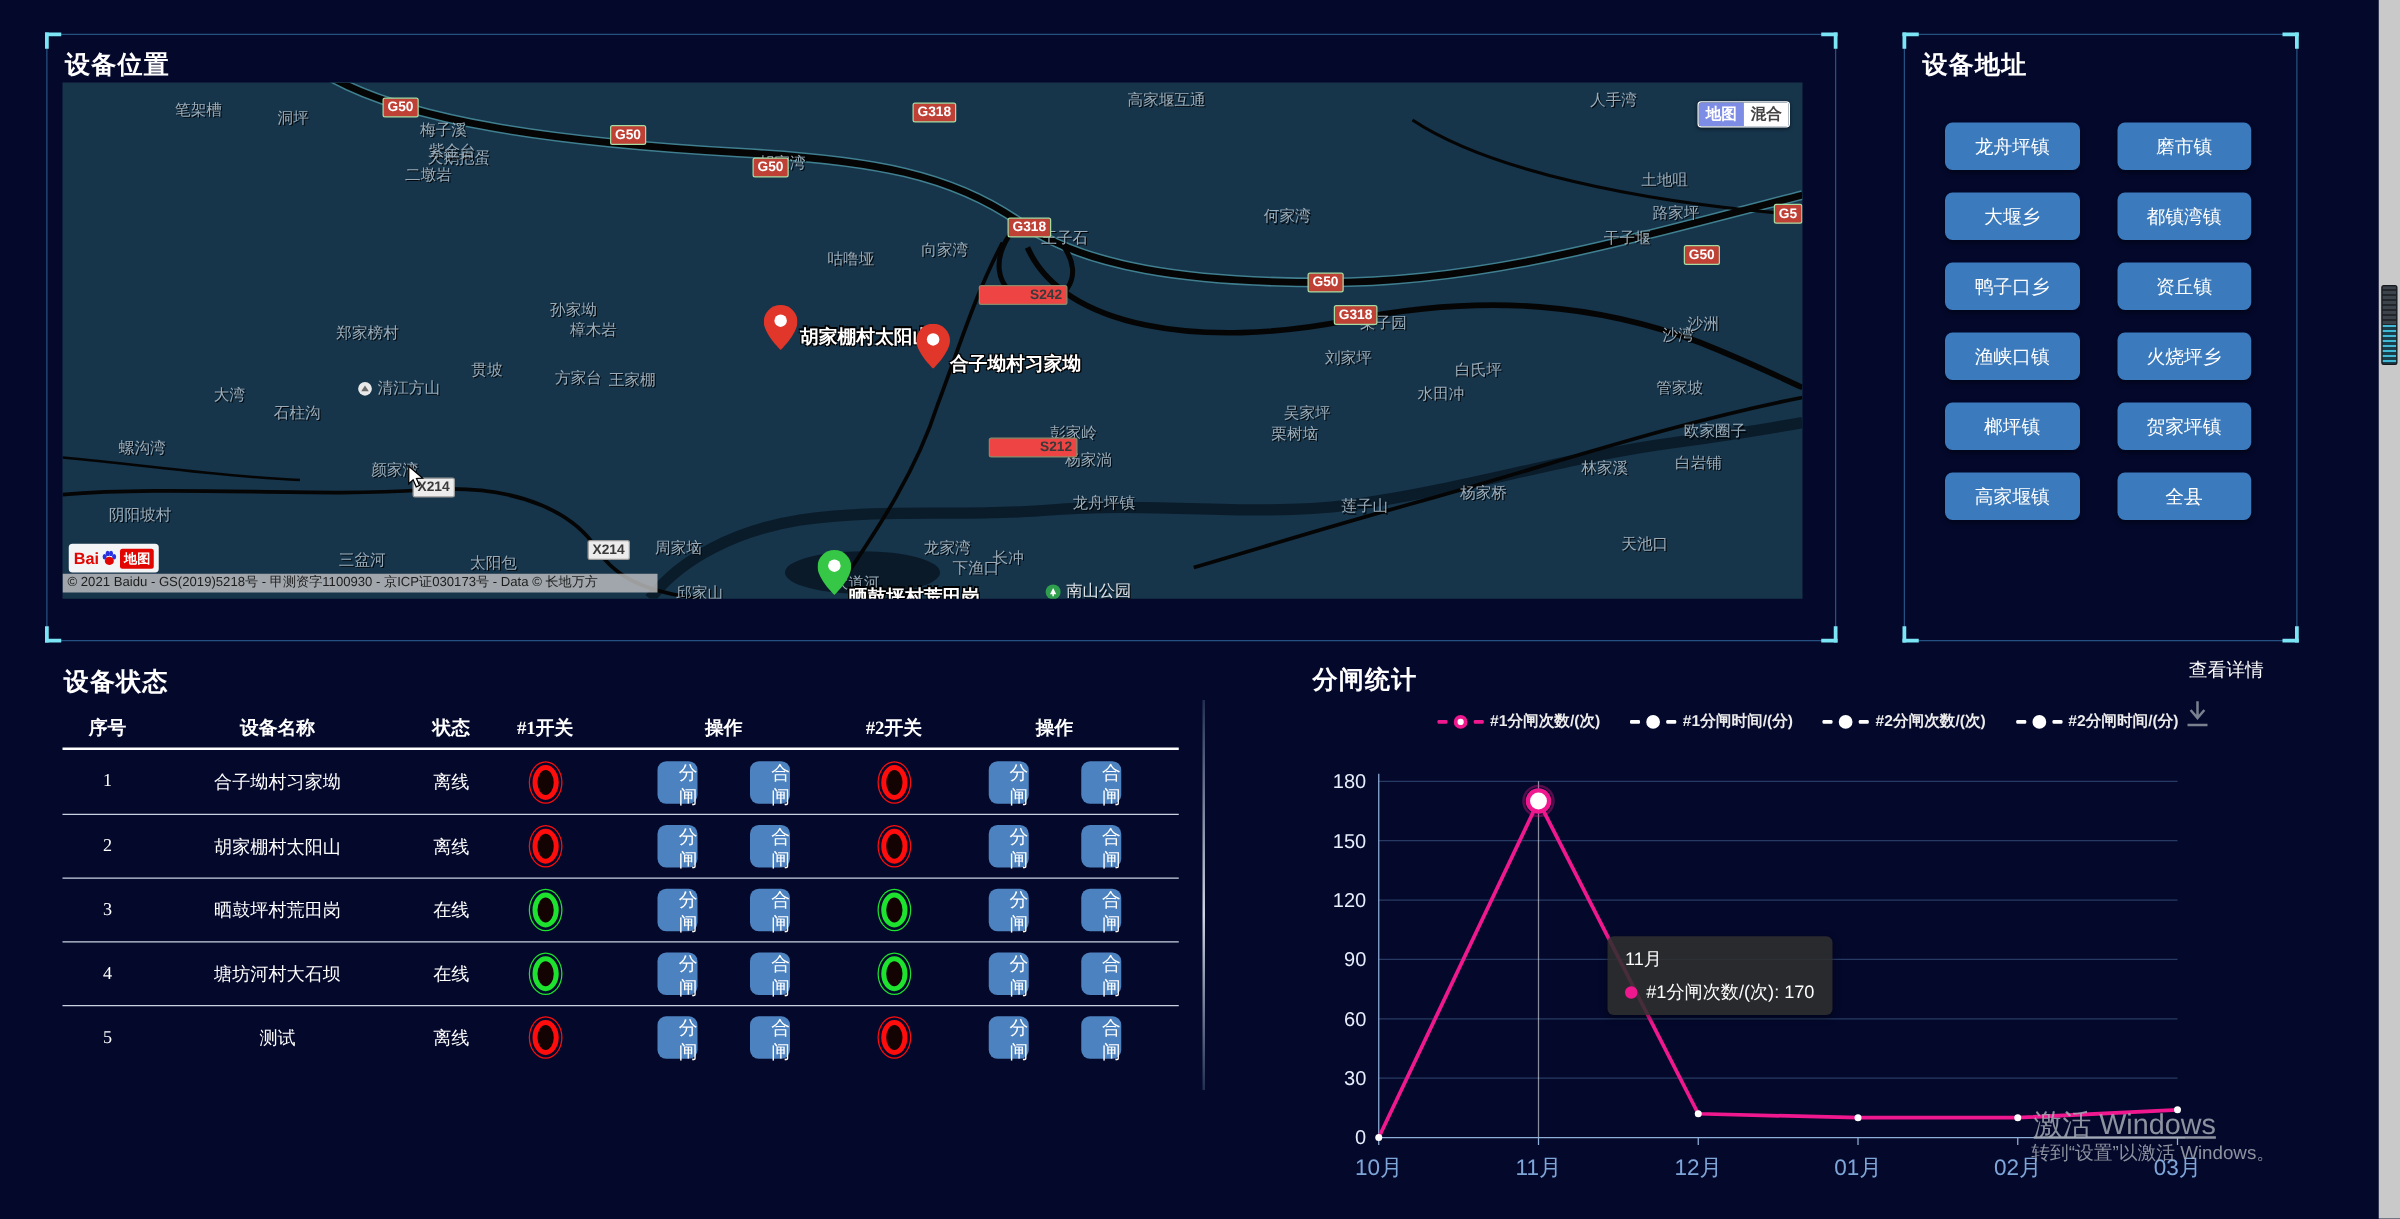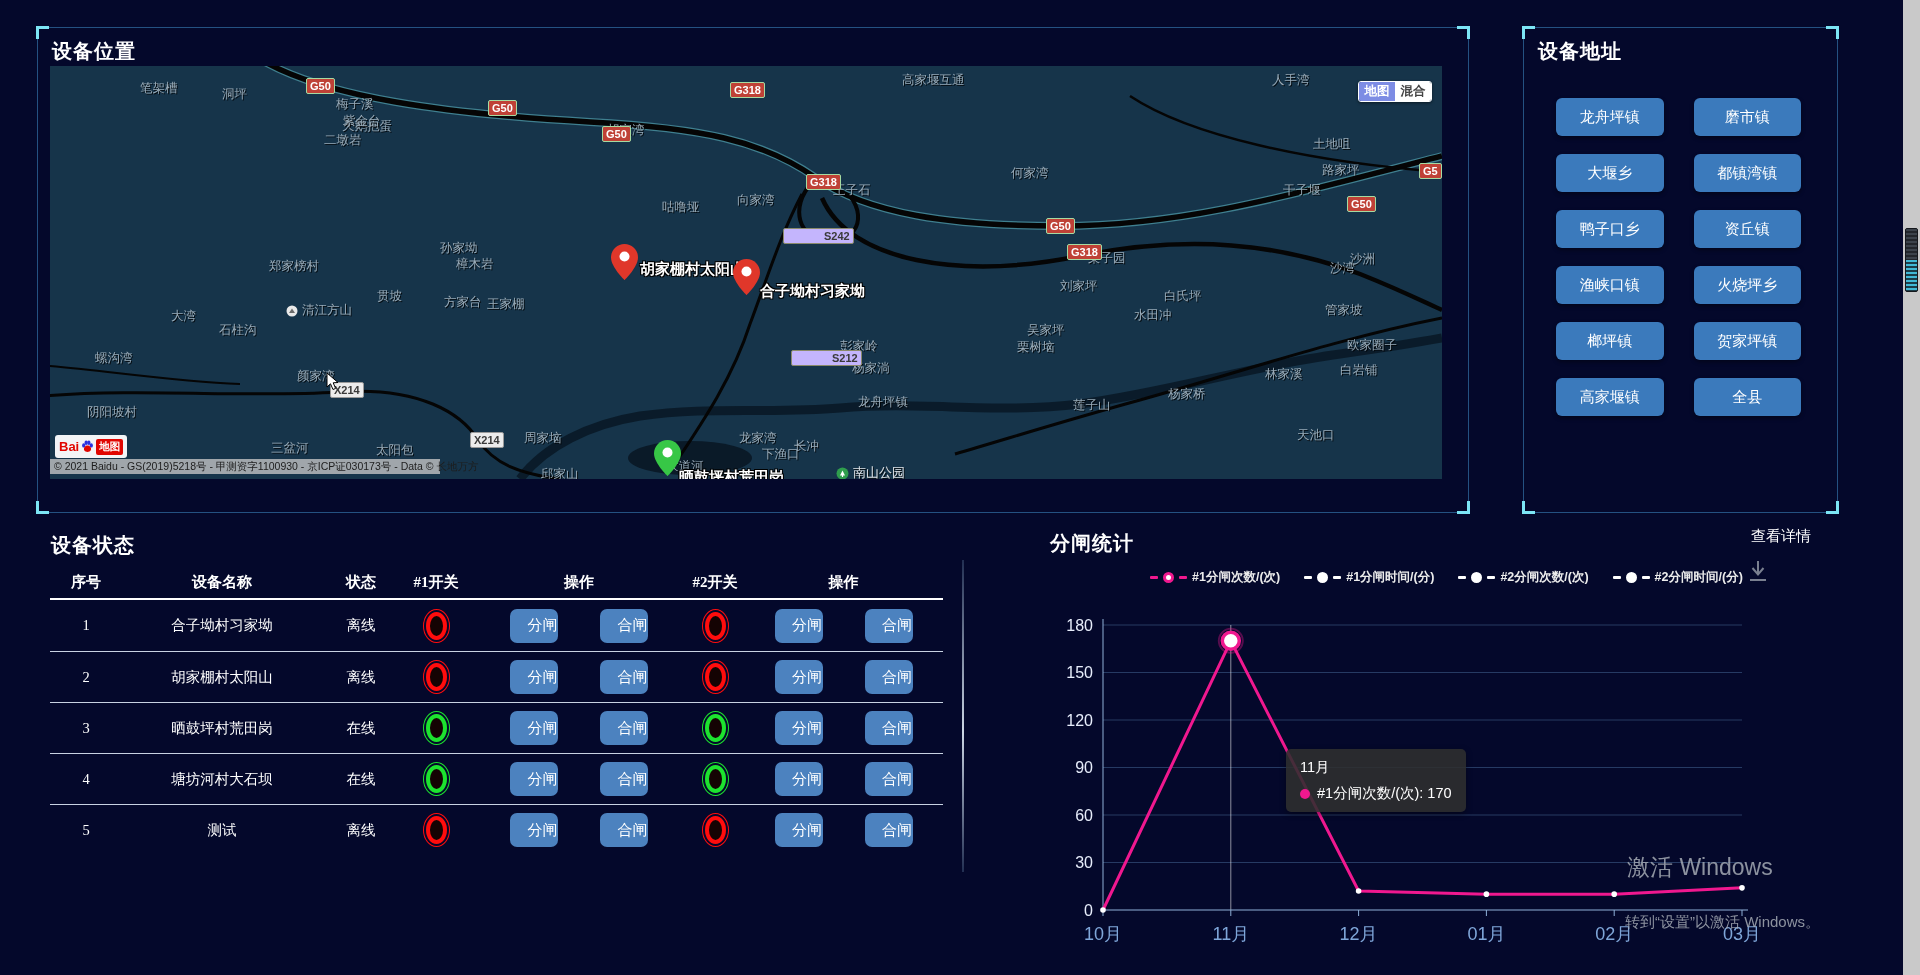--- a/index.html
+++ b/index.html
@@ -17,80 +17,80 @@
   .corner.br { right:-2px; bottom:-2px; border-right:3px solid #7ce5f5; border-bottom:3px solid #7ce5f5; }
   .panel-title { position:absolute; left:14px; top:10px; font-size:20px; font-weight:bold; color:#fff; letter-spacing:1px; }
   .section-title { position:absolute; font-size:20px; font-weight:bold; color:#fff; letter-spacing:1px; }
 
   
   .map { position:absolute; left:12px; top:38px; width:1392px; height:413px; background:#16344a; overflow:hidden; cursor:grab; }
   .map svg.roads { position:absolute; left:0; top:0; }
   .town { position:absolute; font-size:12.5px; color:#9aacb9; white-space:nowrap; text-shadow:1px 1px 0 rgba(0,0,0,.85); }
   .badge { position:absolute; font-size:11px; font-weight:bold; line-height:14px; padding:0 3px; border-radius:2px; white-space:nowrap; }
   .badge.g { background:#bf4136; color:#fff; border:1px solid #a6dba2; }
-  .badge.s { background:#c4b5fd; color:#3a3a3a; border:1px solid #8a8a6a;padding-left:40px; }
+  .badge.s { background:#ef4444; color:#3a3a3a; border:1px solid #8a8a6a;padding-left:40px; }
   .badge.x { background:#ececec; color:#3a3a3a; border:1px solid #999; }
   .pin { position:absolute; width:27px; height:36px; }
   .pin-label { position:absolute; font-size:15px; font-weight:bold; color:#fff; white-space:nowrap;
     text-shadow:-1px -1px 0 #000,1px -1px 0 #000,-1px 1px 0 #000,1px 1px 0 #000; }
   .park { position:absolute; display:flex; align-items:center; gap:4px; font-size:13px; color:#e0e5ea;
     text-shadow:1px 1px 0 rgba(0,0,0,.8); }
   .scenic { position:absolute; display:flex; align-items:center; gap:4px; font-size:12.5px; color:#9aacb9;
     text-shadow:1px 1px 0 rgba(0,0,0,.8); }
   .map-toggle { position:absolute; left:1308px; top:15px; display:flex; border:1px solid #fff; border-radius:3px;
     overflow:hidden; box-shadow:0 1px 3px rgba(0,0,0,.5); font-size:12.5px; font-weight:bold; line-height:19px; }
   .map-toggle span { width:36px; text-align:center; cursor:pointer; }
   .map-toggle .on  { background:#7d8ce4; color:#fff; }
   .map-toggle .off { background:#ffffff; color:#444; }
   .baidu-logo { position:absolute; left:5px; top:369px; height:23px; background:rgba(255,255,255,.95); border-radius:3px;
     display:flex; align-items:center; padding:0 4px; gap:2px; }
   .baidu-logo .bai { color:#e10601; font-weight:bold; font-size:13px; }
   .baidu-logo .tag { background:#e10601; color:#fff; font-size:10.5px; font-weight:bold; padding:1px 3px; border-radius:2px; }
-  .map-copyright { position:absolute; left:0; top:393px; width:390px; height:15px; background:rgba(195,195,195,.8);
+  .map-copyright { position:absolute; left:0; top:393px; width:476px; height:15px; background:rgba(195,195,195,.8);
     color:#1d1d1d; font-size:10.5px; line-height:15px; padding-left:4px; white-space:nowrap; }
   .cursor-arrow { position:absolute; left:276px; top:306px; }
 
   
   .addr-grid { position:absolute; left:32px; top:70px; right:36px; display:grid;
     grid-template-columns:1fr 1fr; column-gap:30px; row-gap:18px; }
   .addr-btn { height:38px; background:#3b7abc; border:none; border-radius:6px; color:#fff; font-size:15px;
     font-family:inherit; cursor:pointer; box-shadow:0 2px 4px rgba(0,0,0,.4); }
 
   
   .status-table { position:absolute; left:50px; top:566px; width:893px;font-family:Liberation Serif, serif; }
   .t-row { display:flex; align-items:center; height:51px; }
   .t-row + .t-row { border-top:1px solid #c8d2e2; }
   .t-head { display:flex; align-items:center; height:34px; border-bottom:2px solid #ffffff; }
   .t-head .cell { font-weight:bold; font-size:15px; }
   .cell { text-align:center; font-size:14.5px; color:#fff; display:flex; justify-content:center; align-items:center; }
   .c0{width:72px;} .c1{width:200px;} .c2{width:78px;} .c3{width:72px;} .c4{width:214px;} .c5{width:58px;text-align:right;} .c6{width:199px;}
   .ind { width:21px; height:28px; border-radius:50%; border:4px solid var(--c); background:#140303;
     box-shadow:0 0 0 2px #04082b, 0 0 0 3px var(--c); }
   .op-cell { gap:42px; }
-  .op-btn { width:48px; height:34px; background:#4c82bf; border:none; border-radius:7px; color:#fff;
+  .op-btn { width:32px; height:34px; background:#4c82bf; border:none; border-radius:7px; color:#fff;
     font-size:15px; font-family:inherit; cursor:pointer;padding-left:17px; }
   .v-line { position:absolute; left:962px; top:560px; width:2px; height:312px;
     background:linear-gradient(#222f52,#ccd6e4 55%,#222f52); }
 
   
   .detail-link { position:absolute; left:1751px; top:527px; font-size:15px; color:#fff; cursor:pointer; }
   .dl-icon { position:absolute; left:1748px; top:559px; cursor:pointer; }
   .legend { position:absolute; left:1150px; top:569px; display:flex; gap:24px; align-items:center; }
   .l-item { display:flex; align-items:center; gap:5px; cursor:pointer; }
   .l-seg { width:8px; height:3px; border-radius:1px; }
   .l-dot { width:11px; height:11px; border-radius:50%; background:#fff; border:3px solid; }
   .l-txt { font-size:12.5px; color:#ececec; font-weight:bold; }
   .chart-svg { position:absolute; left:1040px; top:598px; }
   .xl { fill:#7fa6d9; font-size:18px; text-anchor:middle; font-family:"Liberation Sans",sans-serif; }
   .yl { fill:#e7edfb; font-size:16px; text-anchor:end; font-family:"Liberation Sans",sans-serif; }
   .tooltip { position:absolute; left:1286px; top:749px; background:rgba(47,47,47,.88); border-radius:5px;
     padding:9px 14px; font-size:14.5px; color:#fff; box-shadow:0 2px 6px rgba(0,0,0,.4); white-space:nowrap; }
   .tooltip .tt-row { display:flex; align-items:center; margin-top:7px; }
   .tt-dot { width:10px; height:10px; border-radius:50%; margin-right:7px; }
-  .wm1 { position:absolute; left:1627px; top:852px; font-size:23px; color:rgba(165,170,180,.85); }
+  .wm1 { position:absolute; left:1627px; top:884px; font-size:23px; color:rgba(165,170,180,.85);text-decoration:underline; }
   .wm2 { position:absolute; left:1625px; top:913px; font-size:15px; color:rgba(165,170,180,.85); }
 
   
   .scroll-track { position:absolute; left:1903px; top:0; width:17px; height:975px; background:#c9c9c9; }
   .scroll-thumb { position:absolute; left:2px; top:228px; width:13px; height:64px; background:#23272b;
     border:1px solid #15181c; border-radius:2px; overflow:hidden; cursor:pointer; }
   .scroll-thumb .s1 { height:50%; background:repeating-linear-gradient(180deg,#3c434b 0 2px,#22262b 2px 4px); }
   .scroll-thumb .s2 { height:50%; background:repeating-linear-gradient(180deg,#41b9d6 0 2px,#1b3d49 2px 4px); }
 </style>
 </head>

